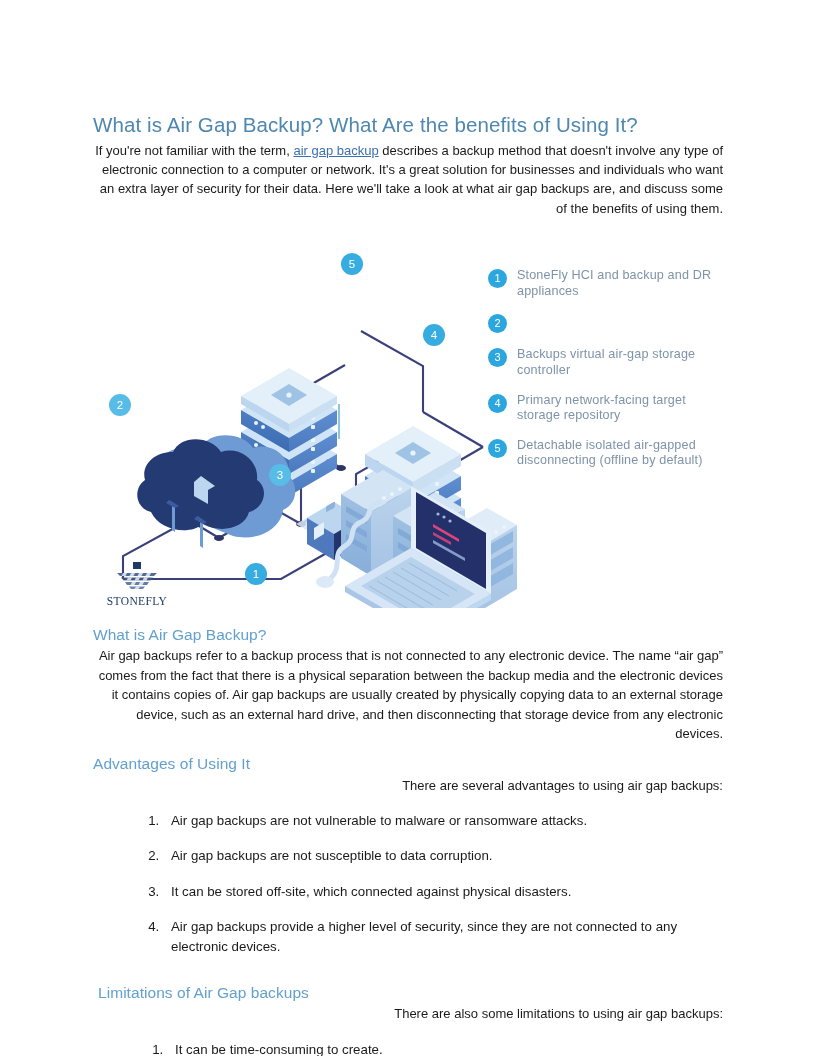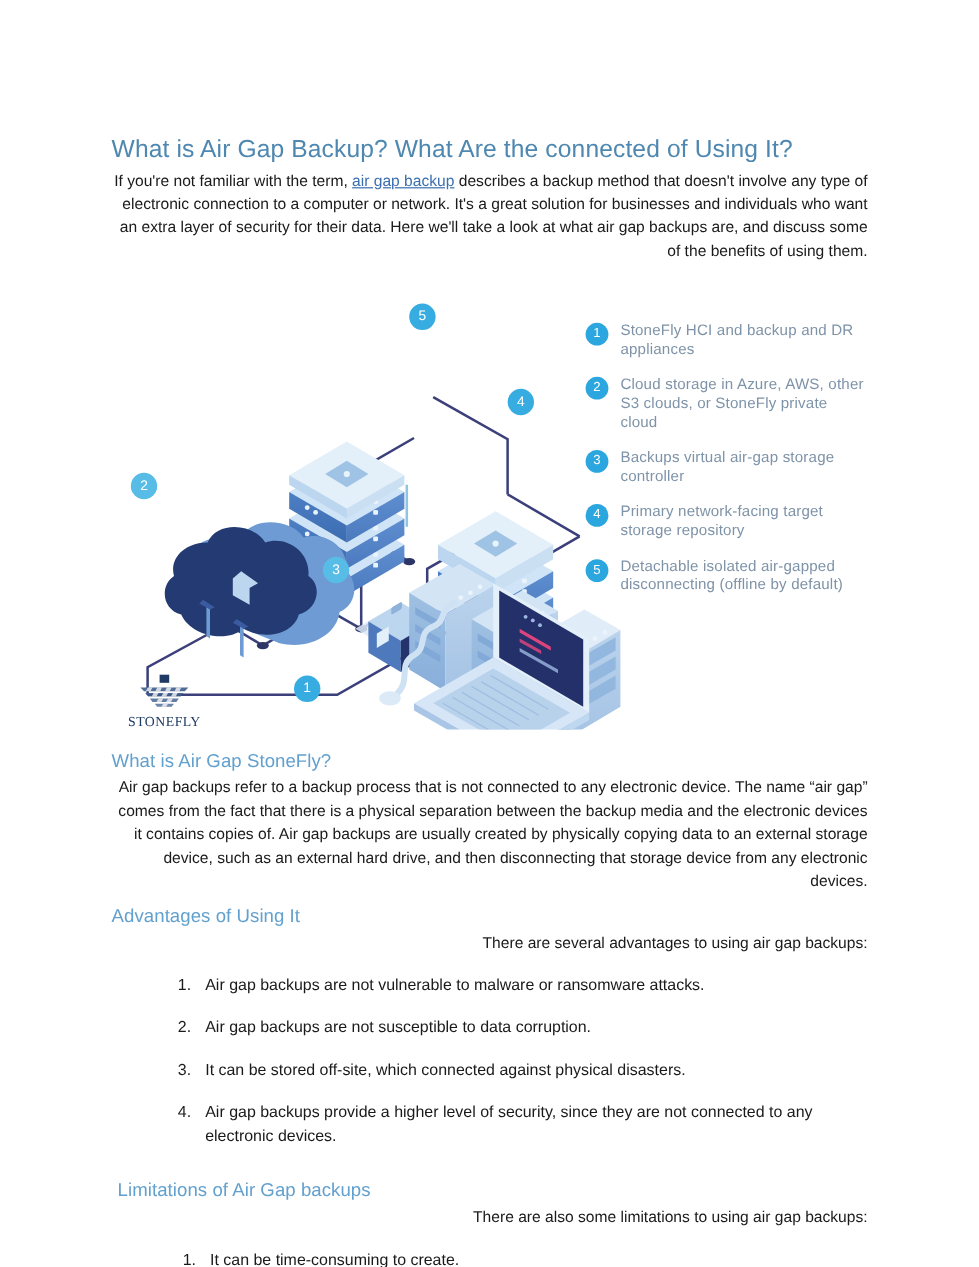--- a/index.html
+++ b/index.html
@@ -144,21 +144,21 @@
     text-align: center;
   }
   .diagram-badge.pale { background: #57BCE6; }
 </style>
 </head>
 <body>
 
 <div class="page">
   <div class="content">
 
-    <h1 class="doc-title">What is Air Gap Backup? What Are the connected of Using It?</h1>
+    <h1 class="doc-title">What is Air Gap Backup? What Are the benefits of Using It?</h1>
 
     <p class="body-text"><span>If you're not familiar with the term, </span><a class="inline-link" href="#">air gap backup</a><span> describes a backup method that doesn't involve any type of electronic connection to a computer or network. It's a great solution for businesses and individuals who want an extra layer of security for their data. Here we'll take a look at what air gap backups are, and discuss some of the benefits of using them.</span></p>
 
     <div class="infographic">
 
       <svg class="info-svg" width="630" height="372" viewBox="0 0 630 372">
         <defs>
           <linearGradient id="boxTop" x1="0" y1="0" x2="0" y2="1">
             <stop offset="0%" stop-color="#EAF4FC"></stop>
             <stop offset="100%" stop-color="#CFE4F6"></stop>
@@ -383,21 +383,20 @@
       <div class="diagram-badge pale" style="left:176px; top:228px;">3</div>
       <div class="diagram-badge" style="left:152px; top:327px;">1</div>
 
       <div class="legend">
         <div class="legend-row">
           <div class="legend-badge">1</div>
           <div class="legend-text">StoneFly HCI and backup and DR appliances</div>
         </div>
         <div class="legend-row">
           <div class="legend-badge">2</div>
-          <div class="legend-text">Cloud storage in Azure, AWS, other S3 clouds, or StoneFly private cloud</div>
         </div>
         <div class="legend-row">
           <div class="legend-badge">3</div>
           <div class="legend-text">Backups virtual air-gap storage controller</div>
         </div>
         <div class="legend-row">
           <div class="legend-badge">4</div>
           <div class="legend-text">Primary network-facing target storage repository</div>
         </div>
         <div class="legend-row">
@@ -427,21 +426,21 @@
             <path d="M27 20 L31 20 L29.5 23 L25.5 23 Z"></path>
             <path d="M23 24.5 L27 24.5 L25.5 27 L21.5 27 Z"></path>
           </g>
         </svg>
         <div class="logo-word">STONEFLY</div>
       </div>
     </div>
 
     <div class="gap-md"></div>
 
-    <h2 class="sec-heading">What is Air Gap StoneFly?</h2>
+    <h2 class="sec-heading">What is Air Gap Backup?</h2>
     <p class="body-text">Air gap backups refer to a backup process that is not connected to any electronic device. The name “air gap” comes from the fact that there is a physical separation between the backup media and the electronic devices it contains copies of. Air gap backups are usually created by physically copying data to an external storage device, such as an external hard drive, and then disconnecting that storage device from any electronic devices.</p>
 
     <div class="gap-sm"></div>
 
     <h2 class="sec-heading">Advantages of Using It</h2>
     <p class="body-text">There are several advantages to using air gap backups:</p>
     <ol class="num-list">
       <li>Air gap backups are not vulnerable to malware or ransomware attacks.</li>
       <li>Air gap backups are not susceptible to data corruption.</li>
       <li>It can be stored off-site, which connected against physical disasters.</li>

